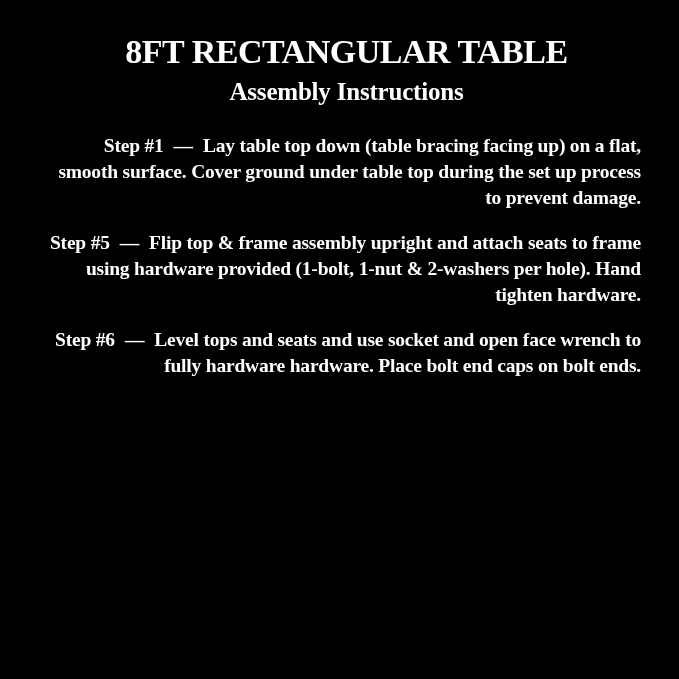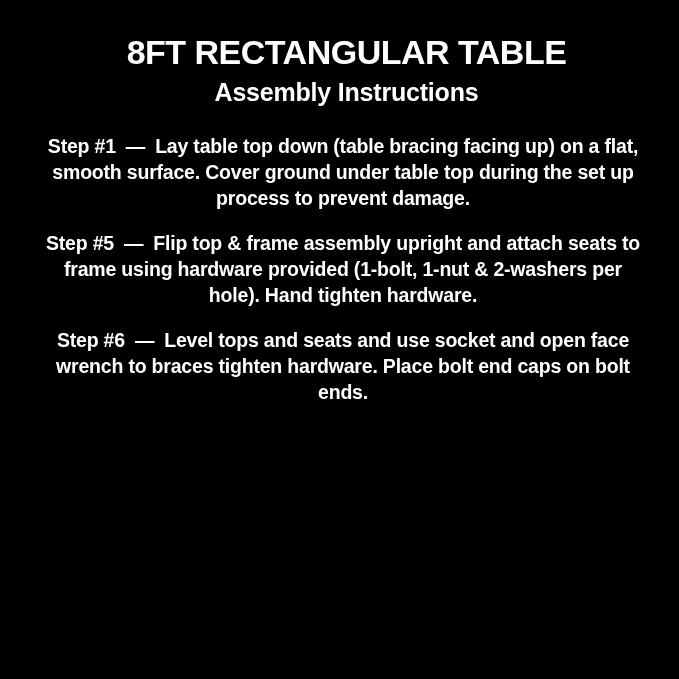--- a/index.html
+++ b/index.html
@@ -6,21 +6,21 @@
     margin: 0;
     padding: 0;
     background: #000000;
   }
   .card {
     position: relative;
     width: 679px;
     height: 679px;
     background: #000000;
     color: #ffffff;
-    font-family: Liberation Sans, sans-serif;
+    font-family: Liberation Serif, serif;
     font-weight: bold;
     box-sizing: border-box;
     padding: 32px 38px 20px 45px;
     overflow: hidden;
   }
   .header {
     text-align: center;
     margin: 0 -7px 26px 0; 
   }
   .title {
@@ -33,21 +33,21 @@
     font-size: 25px;
     letter-spacing: -0.2px;
     line-height: 1.2;
     margin: 4px 0 16px 0;
   }
   .step {
     font-size: 19.5px;
     letter-spacing: -0.2px;
     line-height: 26px;
     margin: 0 0 19px 0;
-    text-align: center;
+    text-align: right;
   }
   .dash {
     margin: 0 10px;
   }
 </style>
 </head>
 <body>
 
 <div class="card">
 
@@ -55,15 +55,15 @@
     <h1 class="title">8FT RECTANGULAR TABLE</h1>
     <h2 class="subtitle">Assembly Instructions</h2>
   </div>
 
   <p class="step"><span>Step #1</span><span class="dash">—</span><span>Lay table top down (table bracing facing up) on a flat, smooth surface. Cover ground under table top during the set up process to prevent damage.</span></p>
 
 
 
   <p class="step"><span>Step #5</span><span class="dash">—</span><span>Flip top &amp; frame assembly upright and attach seats to frame using hardware provided (1-bolt, 1-nut &amp; 2-washers per hole). Hand tighten hardware.</span></p>
 
-  <p class="step"><span>Step #6</span><span class="dash">—</span><span>Level tops and seats and use socket and open face wrench to braces tighten hardware. Place bolt end caps on bolt ends.</span></p>
+  <p class="step"><span>Step #6</span><span class="dash">—</span><span>Level tops and seats and use socket and open face wrench to fully hardware hardware. Place bolt end caps on bolt ends.</span></p>
 
 </div>
 
 </body></html>

